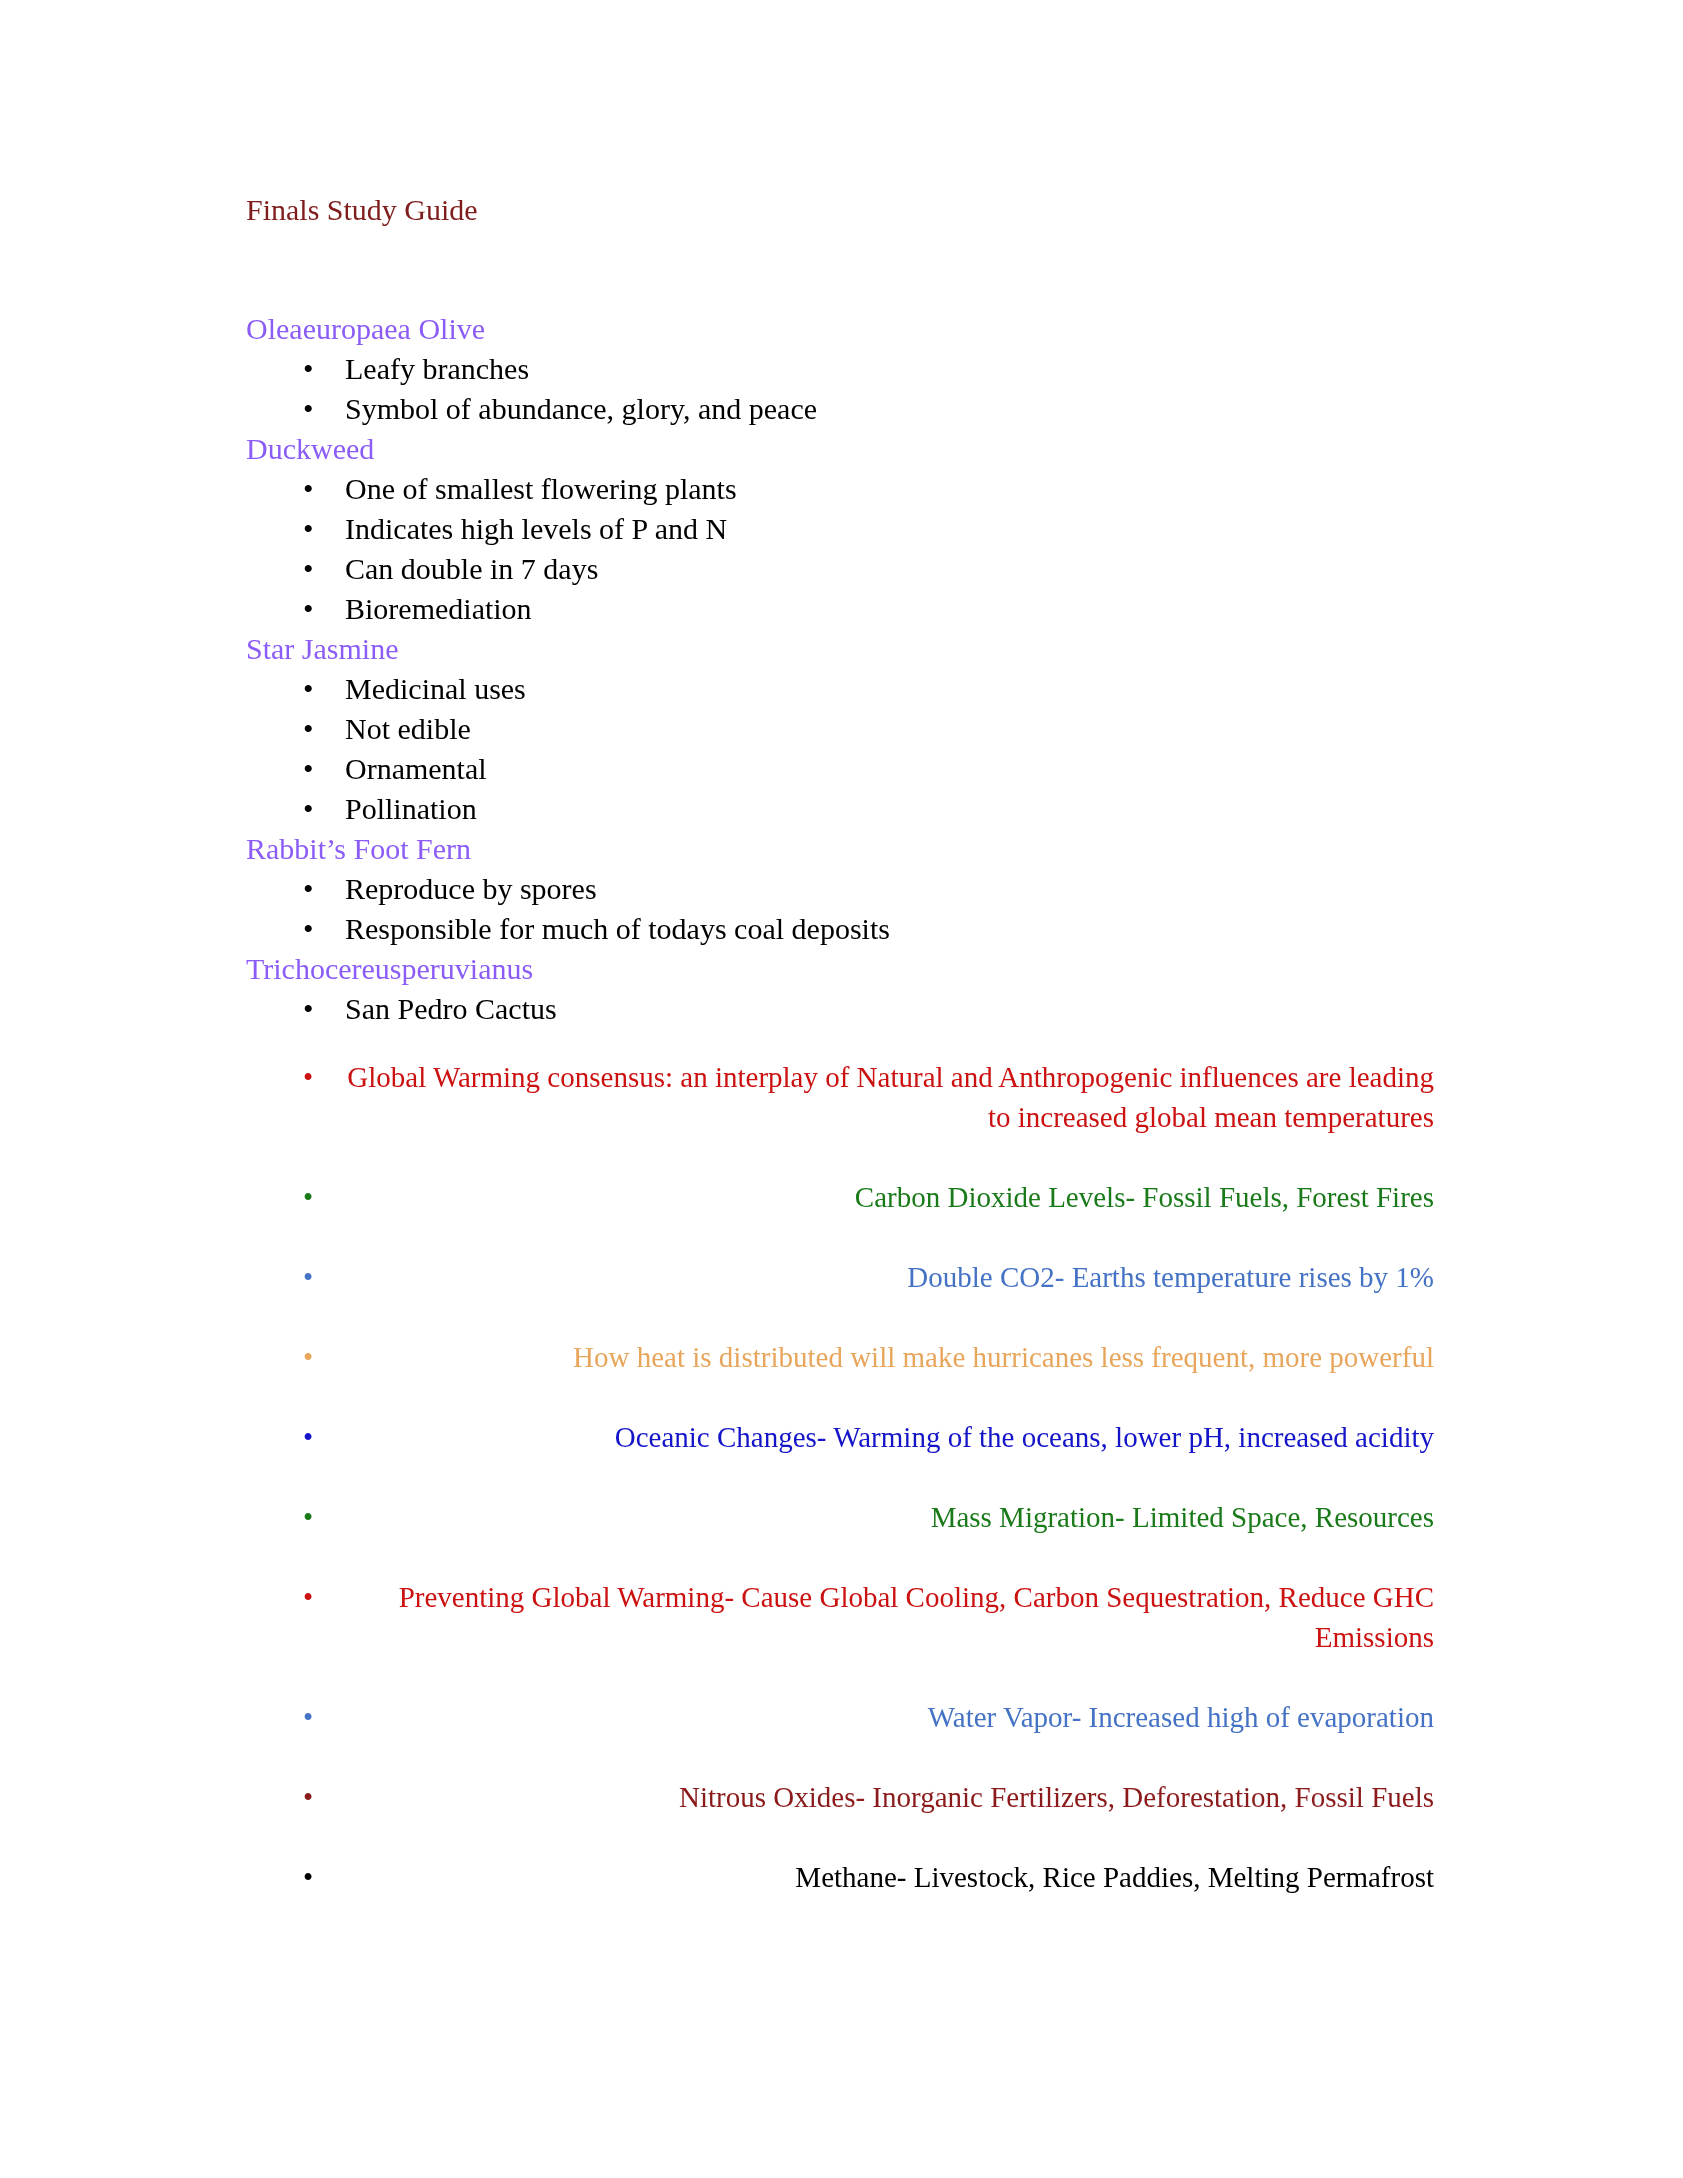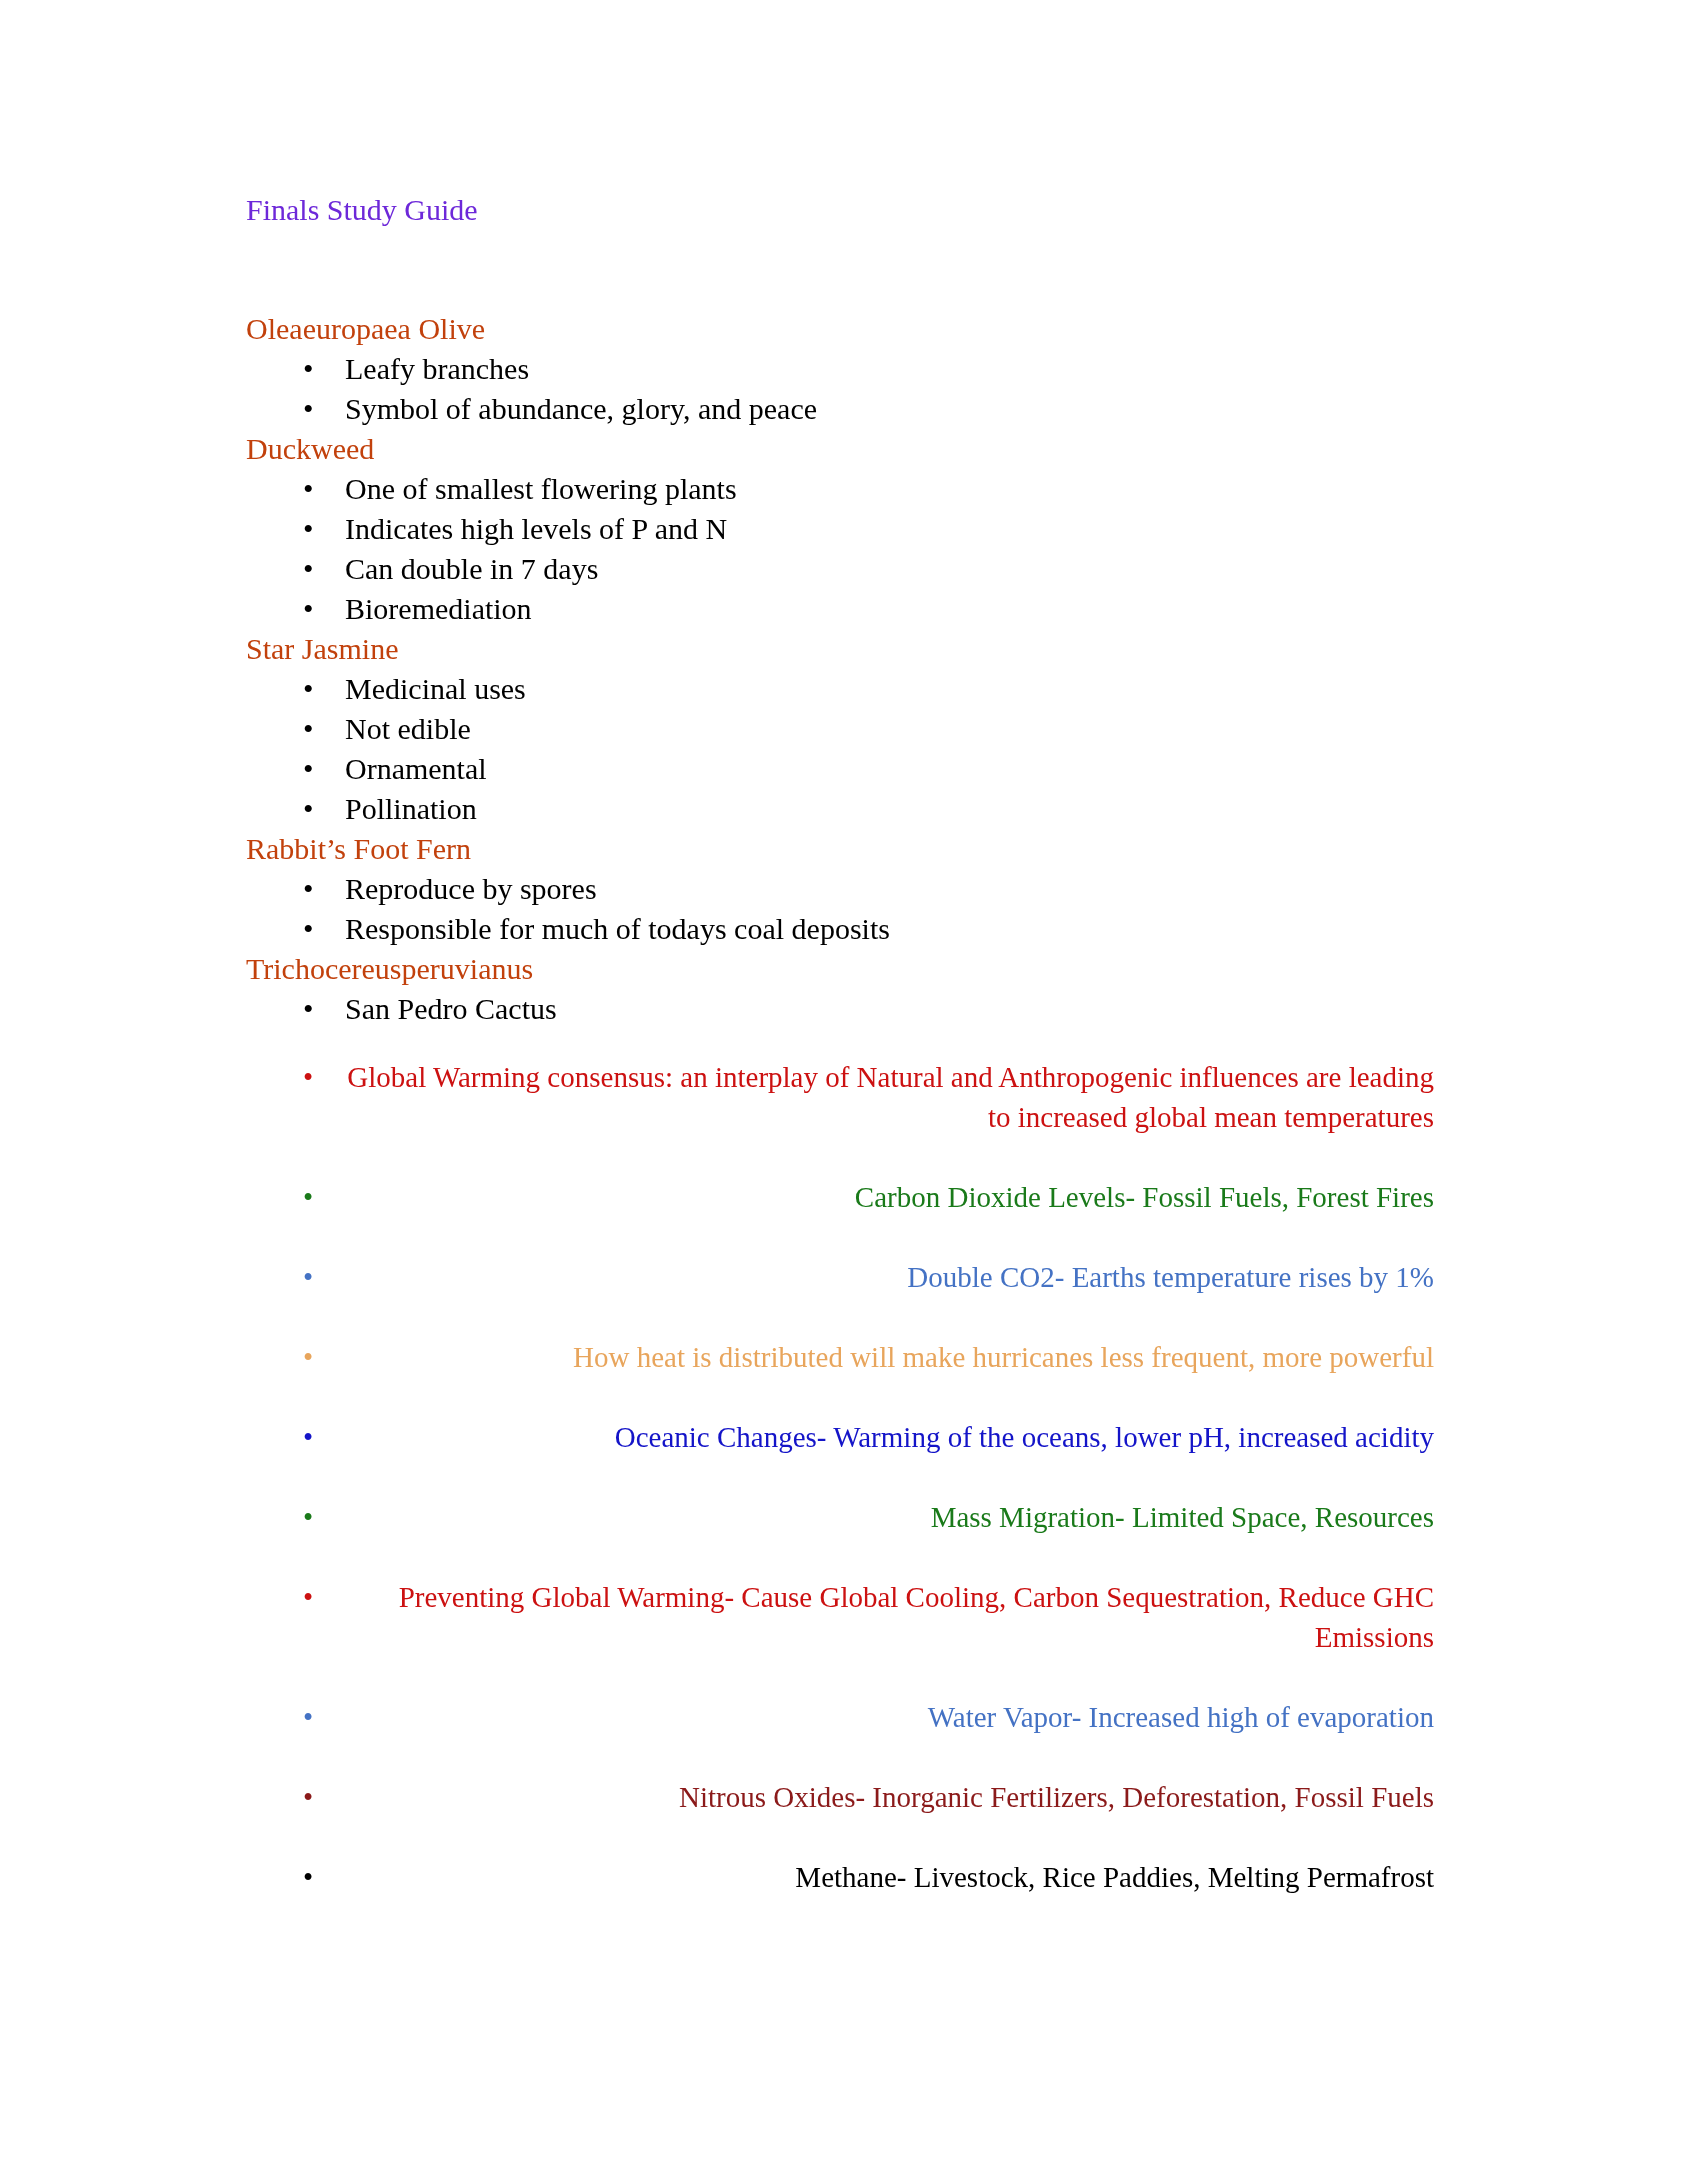--- a/index.html
+++ b/index.html
@@ -25,38 +25,38 @@
     background: #ffffff;
   }
 
   
   .doc-title {
     position: absolute;
     left: 246px;
     top: 190px;
     font-size: 30px;
     line-height: 40px;
-    color: #6d28d9;
+    color: #7f1d1d;
     white-space: nowrap;
   }
 
   
   .plant-block {
     position: absolute;
     left: 246px;
     top: 309px;
     width: 1168px;
   }
 
   .plant-group { margin: 0; }
 
   .plant-heading {
     font-size: 30px;
     line-height: 40px;
-    color: #c2410c;
+    color: #8b5cf6;
     white-space: nowrap;
   }
 
   .plant-bullets {
     list-style: none;
     margin: 0;
     padding: 0;
   }
 
   .plant-bullets li {

